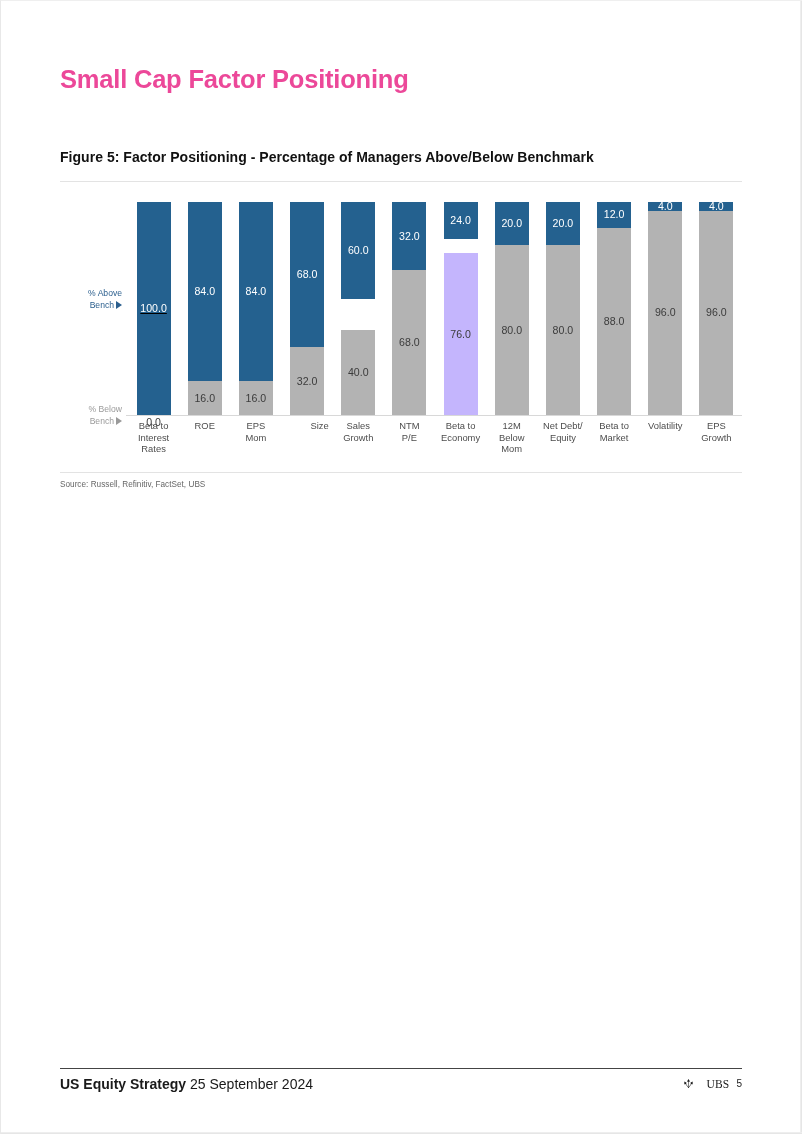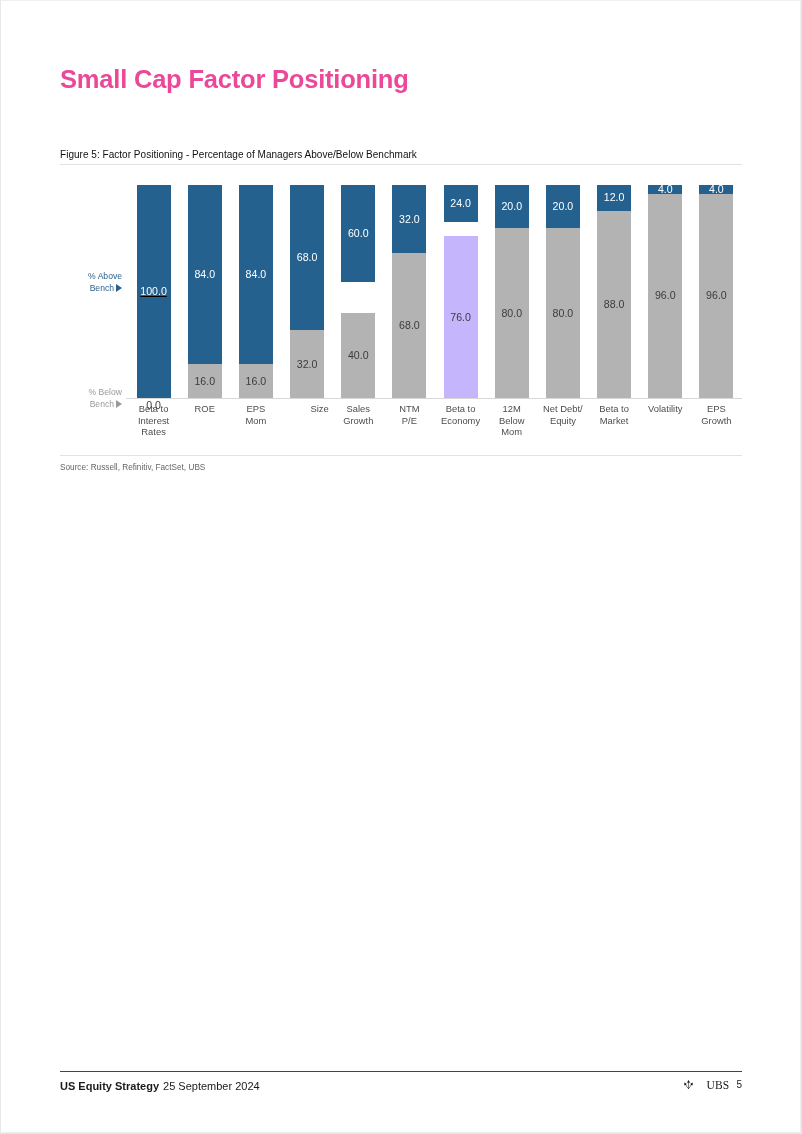--- a/index.html
+++ b/index.html
@@ -48,25 +48,25 @@
   }
 
   
   .figure {
     position: absolute;
     left: 59px;
     top: 148px;
     width: 682px;
   }
   .figure-caption {
-    font-size: 10px;
-    font-weight: normal;
+    font-size: 14px;
+    font-weight: bold;
     color: #111111;
     letter-spacing: 0.03px;
-    margin-bottom: 4px;
+    margin-bottom: 16px;
     white-space: nowrap;
   }
   .figure-rule-top {
     height: 1px;
     background: #e3e3e3;
     width: 682px;
   }
 
   .chart-area {
     position: relative;
@@ -203,21 +203,21 @@
     background: #444444;
     width: 682px;
   }
   .footer-row {
     display: flex;
     align-items: baseline;
     justify-content: space-between;
     margin-top: 7px;
   }
   .footer-left {
-    font-size: 11px;
+    font-size: 14px;
     color: #1a1a1a;
   }
   .footer-left .strat {
     font-weight: bold;
     margin-right: 4px;
   }
   .footer-right {
     display: flex;
     align-items: center;
     gap: 7px;

